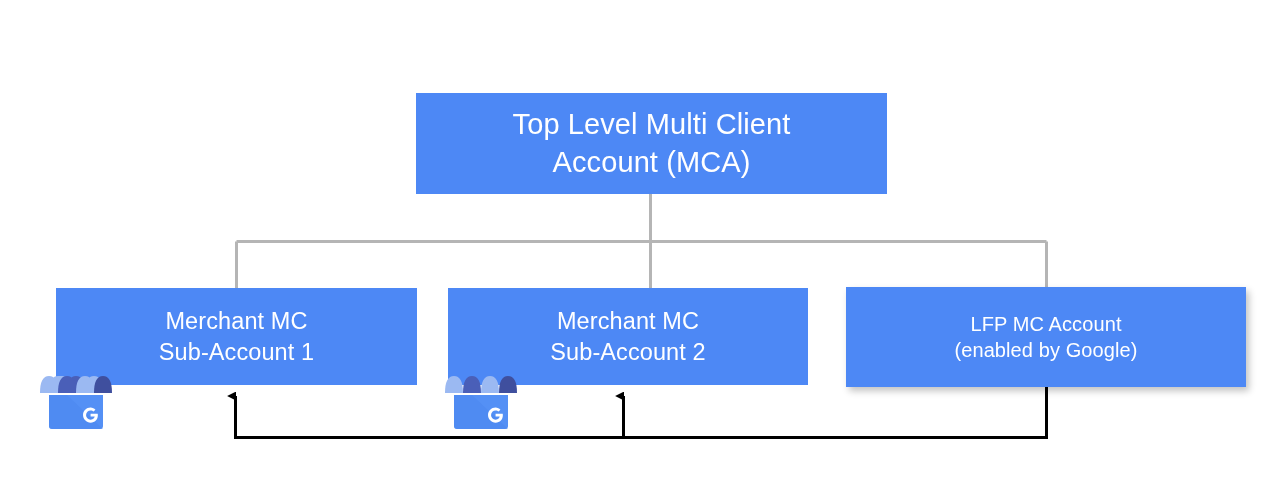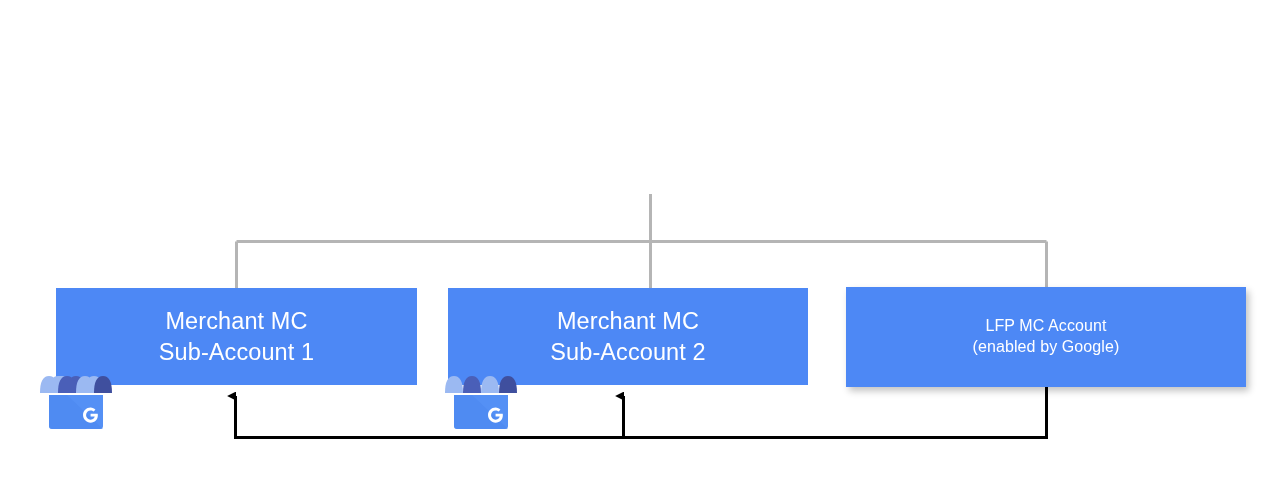--- a/index.html
+++ b/index.html
@@ -73,21 +73,21 @@
     background: #4d88f5;
     font-size: 23.5px;
   }
 
   #node-lfp {
     left: 846px;
     top: 287px;
     width: 400px;
     height: 100px;
     background: #4d88f5;
-    font-size: 16px;
+    font-size: 20px;
     box-shadow: 3px 4px 7px rgba(0,0,0,0.24);
   }
 
   
   .gmb-icon {
     position: absolute;
     width: 72px;
     height: 72px;
   }
   #gmb-icon-sub1 { left: 40px; top: 365px; }
@@ -104,20 +104,24 @@
 
     <line x1="236.5" y1="241.5" x2="1046.5" y2="241.5" stroke="#b5b5b5" stroke-width="3"></line>
 
     <line x1="236.5" y1="241.5" x2="236.5" y2="289" stroke="#b5b5b5" stroke-width="3"></line>
 
     <line x1="650.5" y1="241.5" x2="650.5" y2="289" stroke="#b5b5b5" stroke-width="3"></line>
 
     <line x1="1046.5" y1="241.5" x2="1046.5" y2="289" stroke="#b5b5b5" stroke-width="3"></line>
   </svg>
 
+  <div class="node" id="node-mca">
+    <span class="node-label">Top Level Multi Client
+Account (MCA)</span>
+  </div>
 
   <div class="node" id="node-sub1">
     <span class="node-label">Merchant MC
 Sub-Account 1</span>
   </div>
 
   <div class="node" id="node-sub2">
     <span class="node-label">Merchant MC
 Sub-Account 2</span>
   </div>

